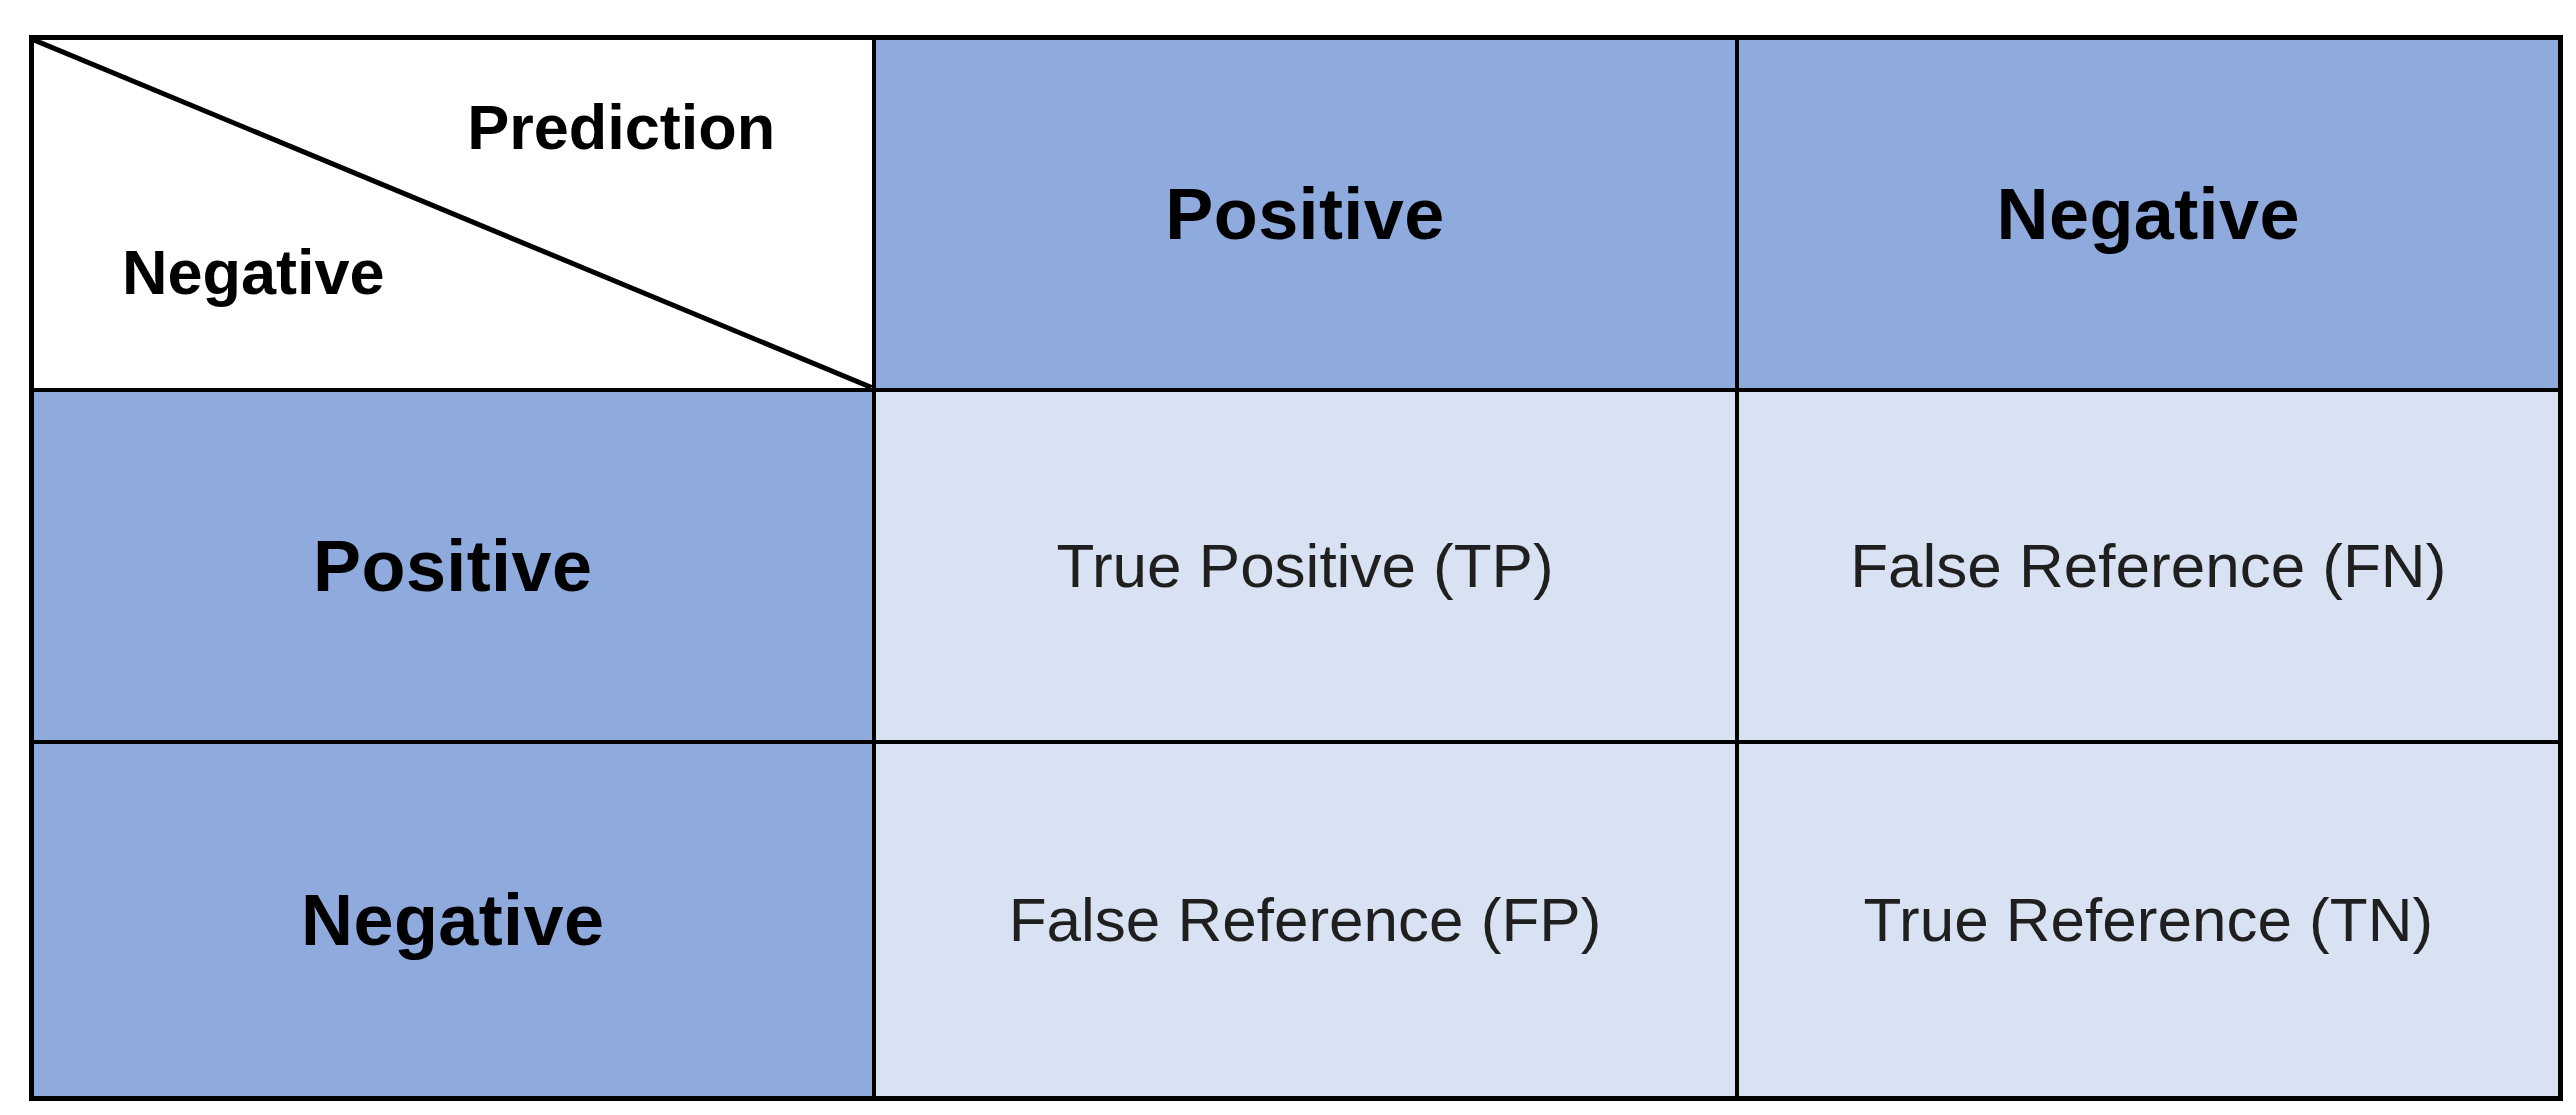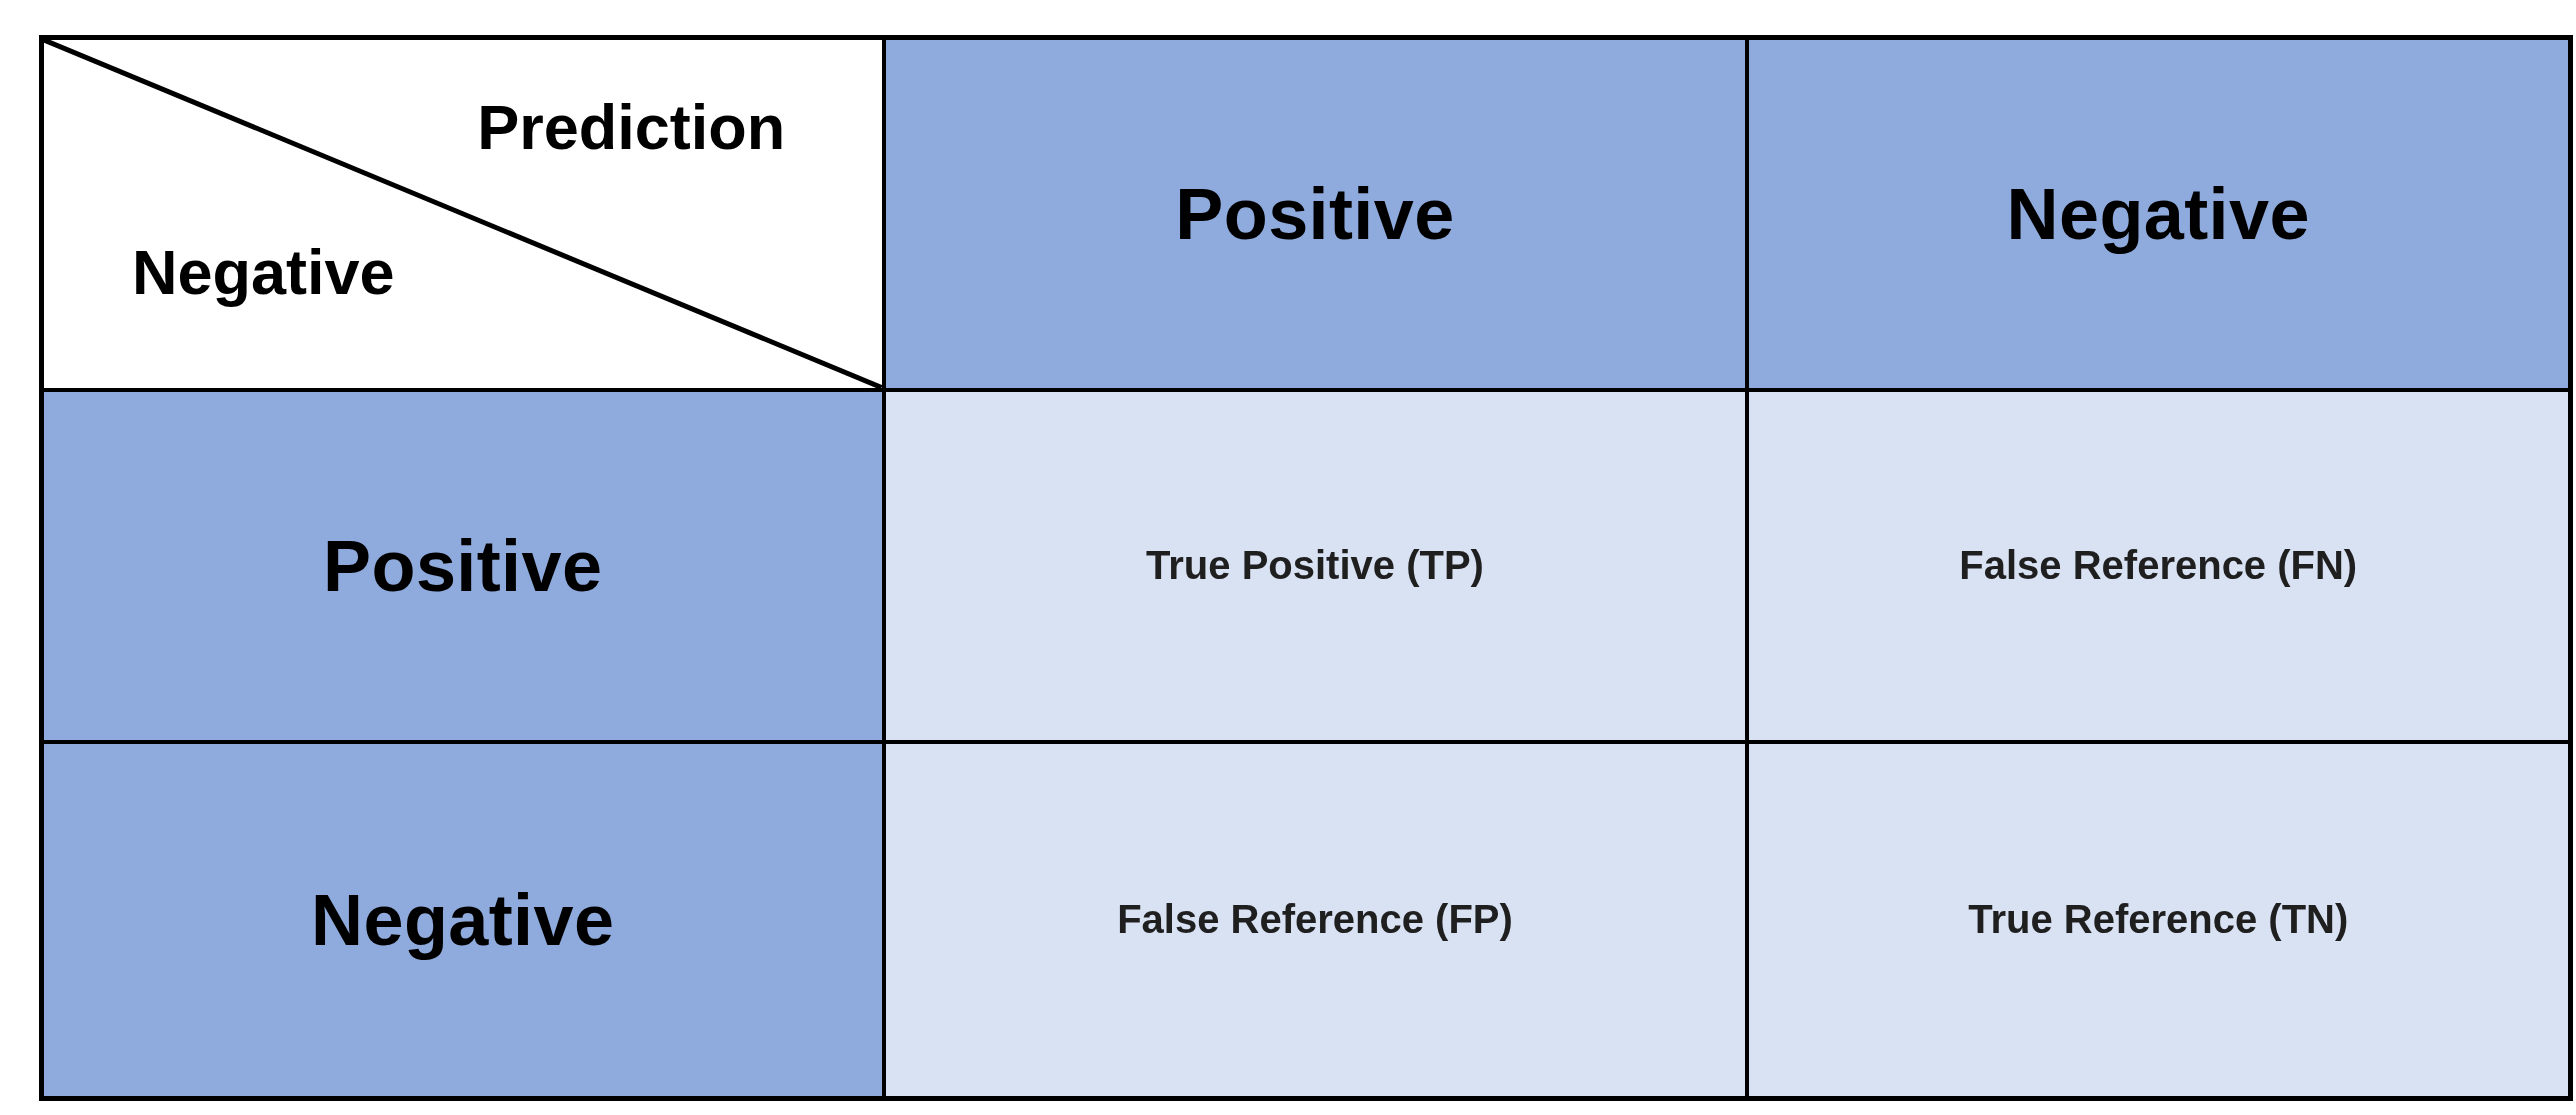--- a/index.html
+++ b/index.html
@@ -20,21 +20,20 @@
     background: var(--background);
     font-family: "Liberation Sans", "DejaVu Sans", sans-serif;
     overflow: hidden;
   }
   .stage {
     position: absolute;
     left: 29px;
     top: 35px;
     width: 2237px;
     height: 1061px;
-    margin-left: 10px;
   }
   table.matrix {
     width: 100%;
     height: 100%;
     border-collapse: collapse;
     table-layout: fixed;
     border: 5.8px solid var(--border);
   }
   table.matrix td {
     border: 4.1px solid var(--border);
@@ -45,22 +44,22 @@
   td.hdr {
     background: var(--header-fill);
     color: var(--header-text);
     font-weight: 700;
     font-size: 72px;
     letter-spacing: 0.4px;
   }
   td.cell {
     background: var(--cell-fill);
     color: var(--cell-text);
-    font-weight: 700;
-    font-size: 40px;
+    font-weight: 400;
+    font-size: 62px;
   }
   td.corner {
     background: var(--corner-fill);
     position: relative;
   }
   .diag-svg {
     position: absolute;
     inset: 0;
     width: 100%;
     height: 100%;

